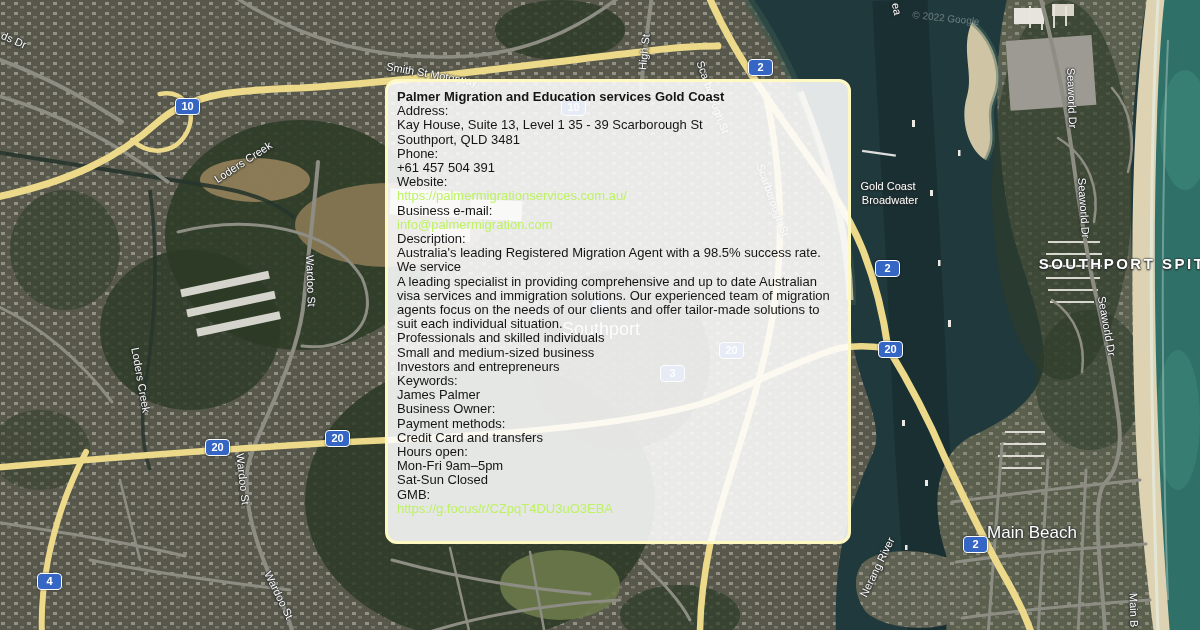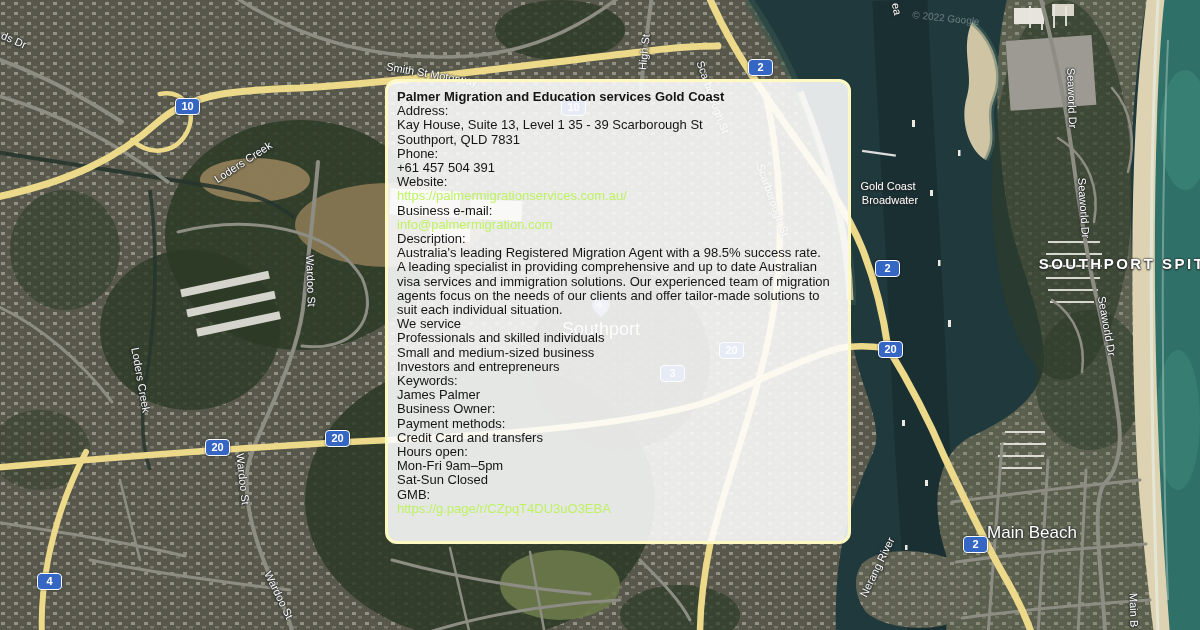--- a/index.html
+++ b/index.html
@@ -216,39 +216,39 @@
     <div class="shield" style="left:660px;top:365px">3</div>
     <div class="shield" style="left:37px;top:573px">4</div>
 
     <div class="pin" style="left:592px;top:296px"></div>
   </div>
 
   <div class="card">
     <div class="ln ttl">Palmer Migration and Education services Gold Coast</div>
     <div class="ln">Address:</div>
     <div class="ln">Kay House, Suite 13, Level 1 35 - 39 Scarborough St</div>
-    <div class="ln">Southport, QLD 7831</div>
+    <div class="ln">Southport, QLD 3481</div>
     <div class="ln">Phone:</div>
     <div class="ln">+61 457 504 391</div>
     <div class="ln">Website:</div>
     <div class="ln"><a>https://palmermigrationservices.com.au/</a></div>
     <div class="ln">Business e-mail:</div>
     <div class="ln"><a>info@palmermigration.com</a></div>
     <div class="ln">Description:</div>
     <div class="ln">Australia's leading Registered Migration Agent with a 98.5% success rate.</div>
+    <div class="ln">We service</div>
     <div class="ln">A leading specialist in providing comprehensive and up to date Australian visa services and immigration solutions. Our experienced team of migration agents focus on the needs of our clients and offer tailor-made solutions to suit each individual situation.</div>
-    <div class="ln">We service</div>
     <div class="ln">Professionals and skilled individuals</div>
     <div class="ln">Small and medium-sized business</div>
     <div class="ln">Investors and entrepreneurs</div>
     <div class="ln">Keywords:</div>
     <div class="ln">James Palmer</div>
     <div class="ln">Business Owner:</div>
     <div class="ln">Payment methods:</div>
     <div class="ln">Credit Card and transfers</div>
     <div class="ln">Hours open:</div>
     <div class="ln">Mon-Fri 9am–5pm</div>
     <div class="ln">Sat-Sun Closed</div>
     <div class="ln">GMB:</div>
-    <div class="ln"><a>https://g.page/r/CZpqT4DU3uO3EBA</a></div>
+    <div class="ln"><a>https://g.focus/r/CZpqT4DU3uO3EBA</a></div>
   </div>
 
 </div>
 
 </body></html>

